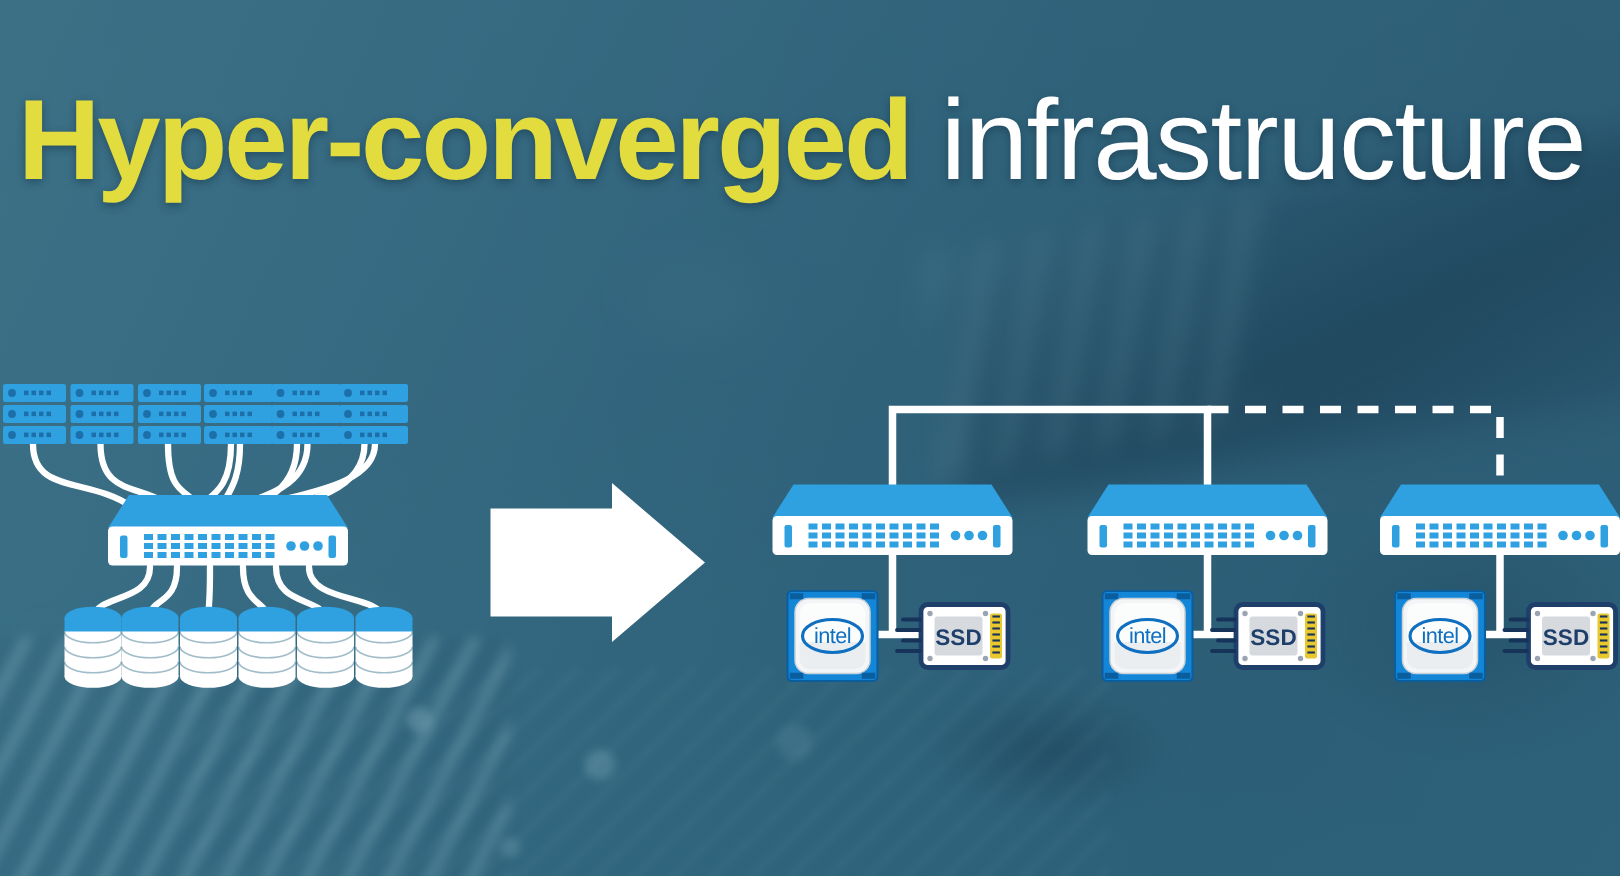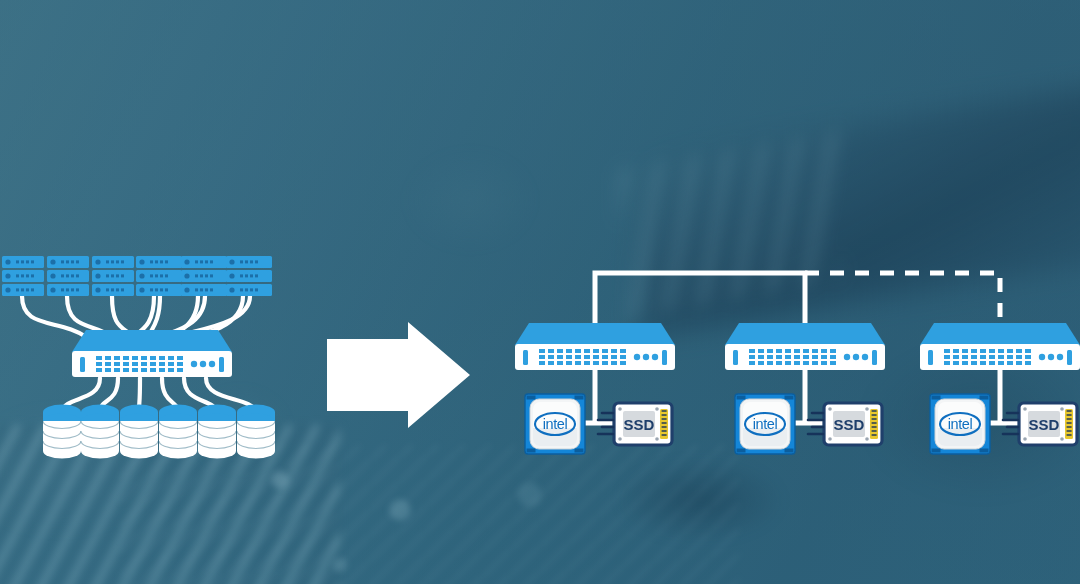--- a/index.html
+++ b/index.html
@@ -96,20 +96,23 @@
 
   <div class="bg-layer" id="bg-base"></div>
   <div class="bg-layer" id="bg-blobs"></div>
   <div id="bg-pins"></div>
   <div id="bg-traces"></div>
   <div id="bg-dots"></div>
   <div id="bg-chip"></div>
   <div id="bg-chip2"></div>
   <div class="bg-layer" id="bg-tint"></div>
 
+  <div id="title">
+    <span class="t-strong">Hyper-converged</span><span class="t-light">&nbsp;</span><span class="t-light">infrastructure</span>
+  </div>
 
   <svg id="diagram" viewBox="0 0 1080 584">
     <defs>
 
       <g id="rackUnit">
         <rect x="0" y="0" width="42" height="12" rx="1.5" fill="#2fa0e0"></rect>
         <circle cx="6" cy="6" r="2.6" fill="#1c6fa8"></circle>
         <rect x="14" y="4.4" width="3" height="3" fill="#1c6fa8"></rect>
         <rect x="19" y="4.4" width="3" height="3" fill="#1c6fa8"></rect>
         <rect x="24" y="4.4" width="3" height="3" fill="#1c6fa8"></rect>

